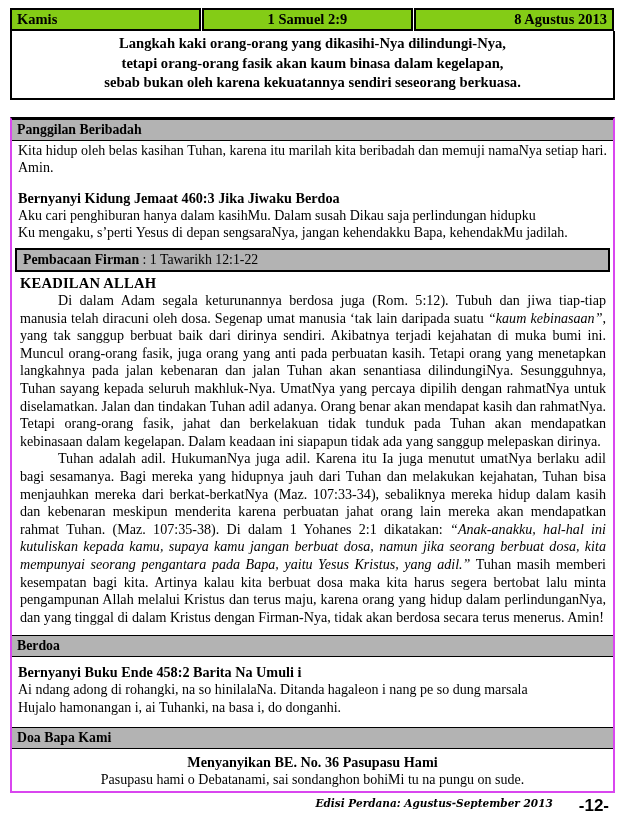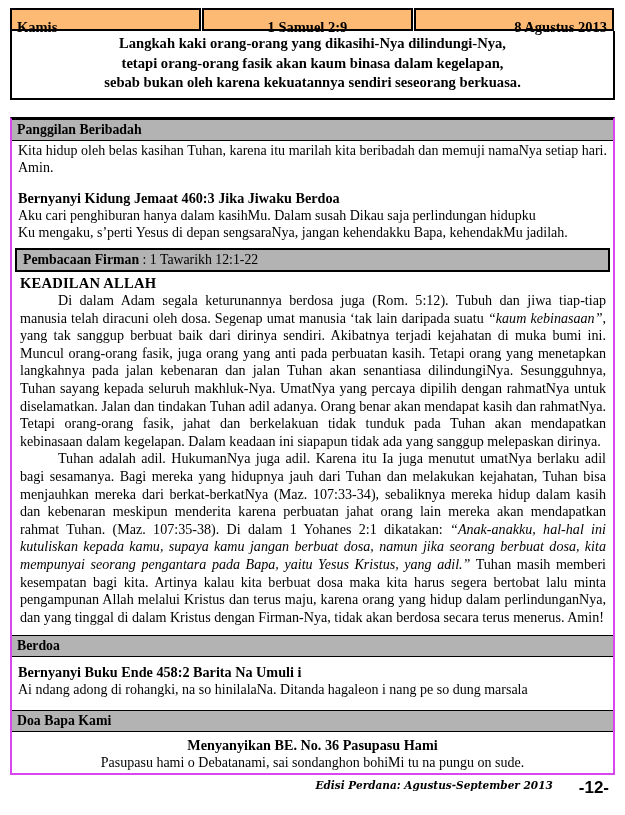--- a/index.html
+++ b/index.html
@@ -23,28 +23,29 @@
   }
 
   
   .header-row {
     display: flex;
     width: 100%;
     box-sizing: border-box;
     height: 23px;
   }
   .header-cell {
-    background: #fdba74;
+    background: #84cc16;
     border: 2px solid #000000;
     box-sizing: border-box;
     font-weight: bold;
     font-size: 14.5px;
     line-height: 19px;
     padding: 8px 5px;
     display: flex;
+    align-items: center;
     white-space: nowrap;
   }
   .header-cell.day { width: 31.5%; justify-content: flex-start; }
   .header-cell.verse { width: 35%; justify-content: center; border-left-width: 2px; margin-left: 1px; }
   .header-cell.date { width: 33%; justify-content: flex-end; margin-left: 1px; }
 
   
   .verse-box {
     border: 2px solid #000000;
     border-top: none;
@@ -208,20 +209,21 @@
 
     <div class="bar">
       <span>Berdoa</span>
     </div>
 
     <div class="gap" style="height:5px"></div>
 
     <div class="block">
       <p class="song-title">Bernyanyi Buku Ende 458:2  Barita Na Umuli i</p>
       <p class="song-line">Ai ndang adong di rohangki, na so hinilalaNa. Ditanda hagaleon i nang pe so dung marsala</p>
+      <p class="song-line">Hujalo hamonangan i, ai Tuhanki, na basa i, do donganhi.</p>
     </div>
 
     <div class="gap" style="height:9px"></div>
 
     <div class="bar">
       <span>Doa Bapa Kami</span>
     </div>
 
     <div class="block" style="padding-top:4px;">
       <p class="song-title center">Menyanyikan BE. No. 36  Pasupasu Hami</p>

